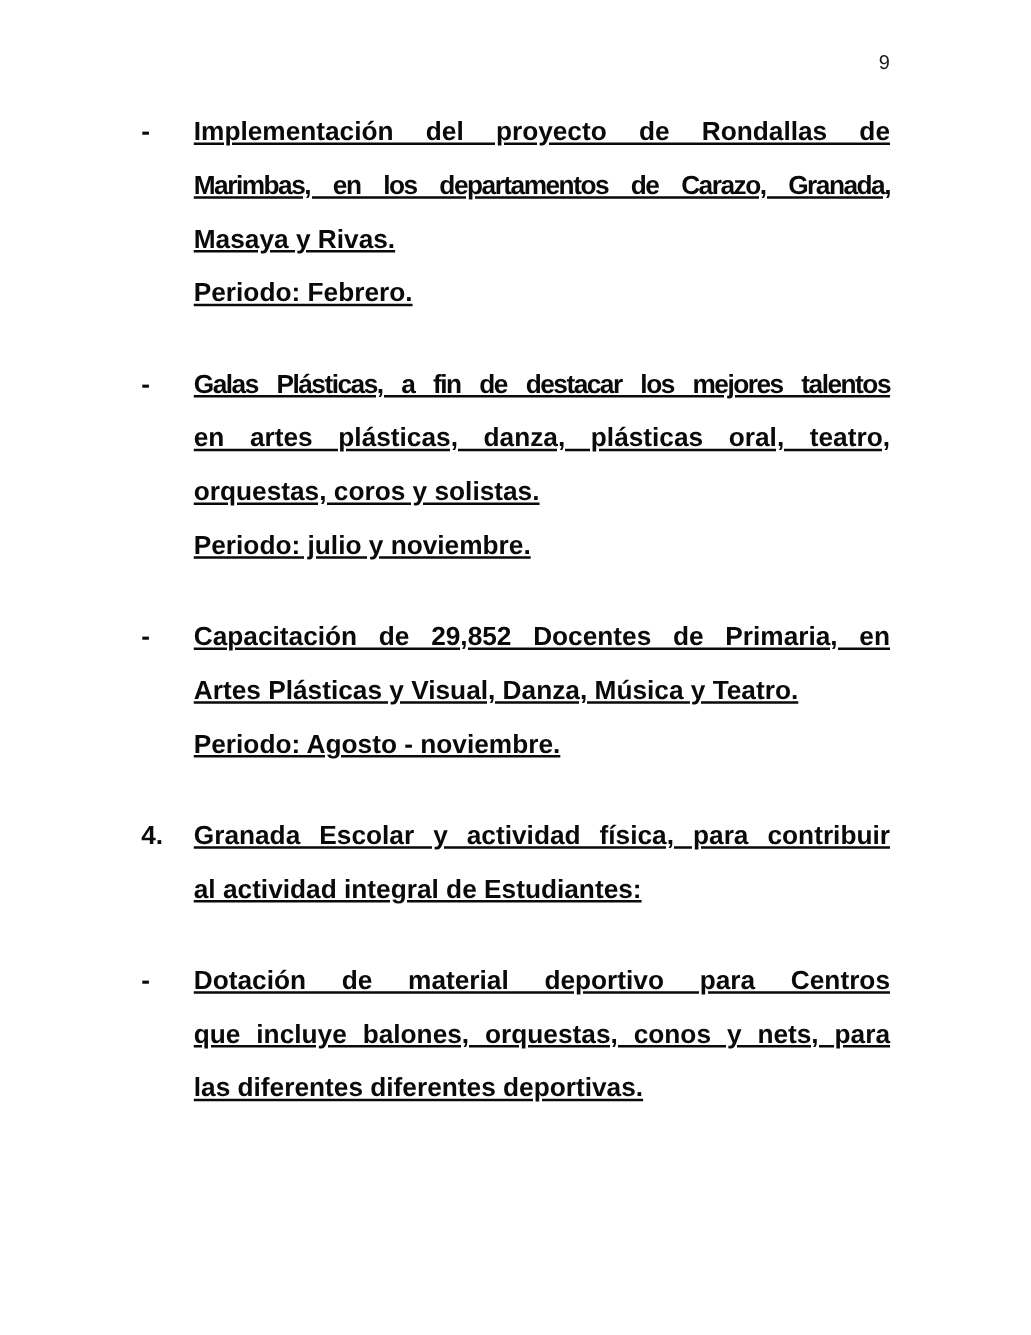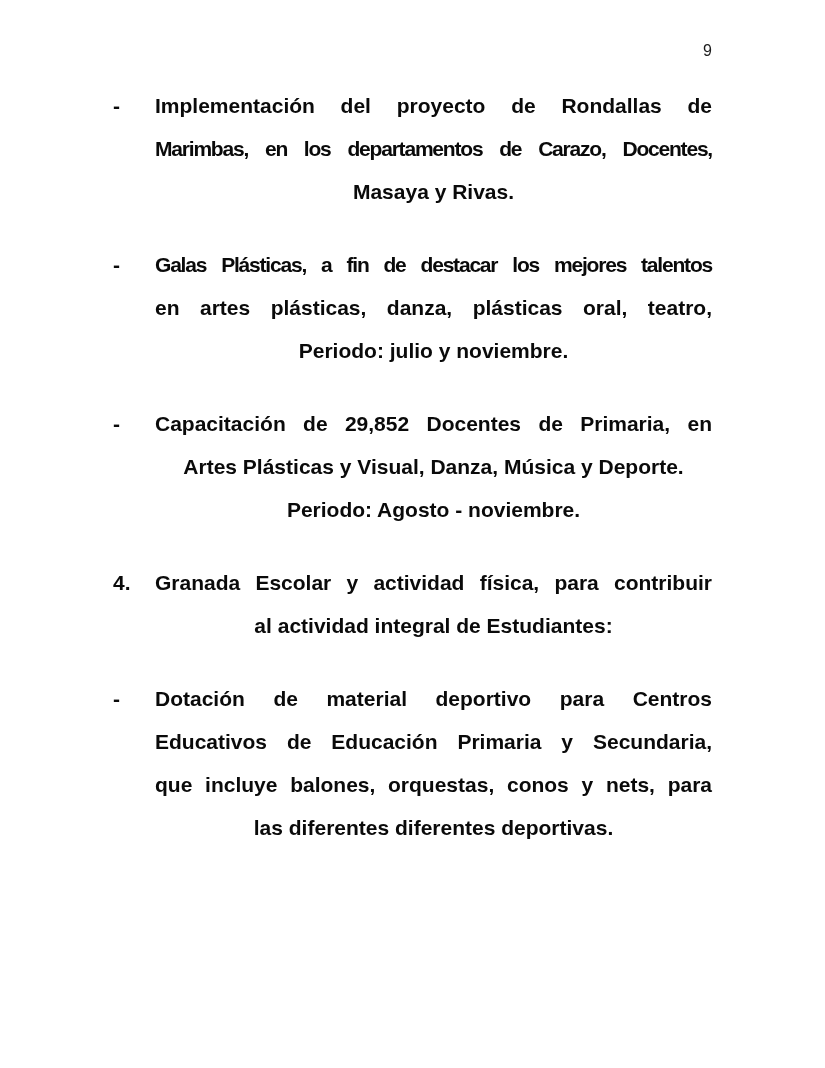--- a/index.html
+++ b/index.html
@@ -34,23 +34,24 @@
     font-weight: 700;
     line-height: 43px;
   }
   .marker {
     width: 42px;
     flex: 0 0 42px;
   }
   .body {
     flex: 1 1 auto;
     min-width: 0;
+    text-decoration: underline;
   }
   .line {
-    text-align: center;
+    text-align: left;
   }
   .line.just {
     text-align: justify;
     text-align-last: justify;
   }
   .line.condensed {
     letter-spacing: -1.2px;
   }
 </style>
 </head>
@@ -59,55 +60,56 @@
 <div class="page">
 
   <div class="page-number">9</div>
 
   <div class="content">
 
     <div class="para">
       <div class="marker">-</div>
       <div class="body">
         <div class="line just">Implementación del proyecto de Rondallas de</div>
-        <div class="line just condensed">Marimbas, en los departamentos de Carazo, Docentes,</div>
+        <div class="line just condensed">Marimbas, en los departamentos de Carazo, Granada,</div>
         <div class="line">Masaya y Rivas.</div>
+        <div class="line">Periodo: Febrero.</div>
       </div>
     </div>
 
     <div class="para">
       <div class="marker">-</div>
       <div class="body">
         <div class="line just condensed">Galas Plásticas, a fin de destacar los mejores talentos</div>
         <div class="line just">en artes plásticas, danza, plásticas oral, teatro,</div>
+        <div class="line">orquestas, coros y solistas.</div>
         <div class="line">Periodo: julio y noviembre.</div>
       </div>
     </div>
 
     <div class="para">
       <div class="marker">-</div>
       <div class="body">
         <div class="line just">Capacitación de 29,852 Docentes de Primaria, en</div>
-        <div class="line">Artes Plásticas y Visual, Danza, Música y Deporte.</div>
+        <div class="line">Artes Plásticas y Visual, Danza, Música y Teatro.</div>
         <div class="line">Periodo: Agosto - noviembre.</div>
       </div>
     </div>
 
     <div class="para">
       <div class="marker">4.</div>
       <div class="body">
         <div class="line just">Granada Escolar y actividad física, para contribuir</div>
         <div class="line">al actividad integral de Estudiantes:</div>
       </div>
     </div>
 
     <div class="para">
       <div class="marker">-</div>
       <div class="body">
         <div class="line just">Dotación de material deportivo para Centros</div>
-        <div class="line just">Educativos de Educación Primaria y Secundaria,</div>
         <div class="line just">que incluye balones, orquestas, conos y nets, para</div>
         <div class="line">las diferentes diferentes deportivas.</div>
       </div>
     </div>
 
   </div>
 </div>
 
 </body></html>

